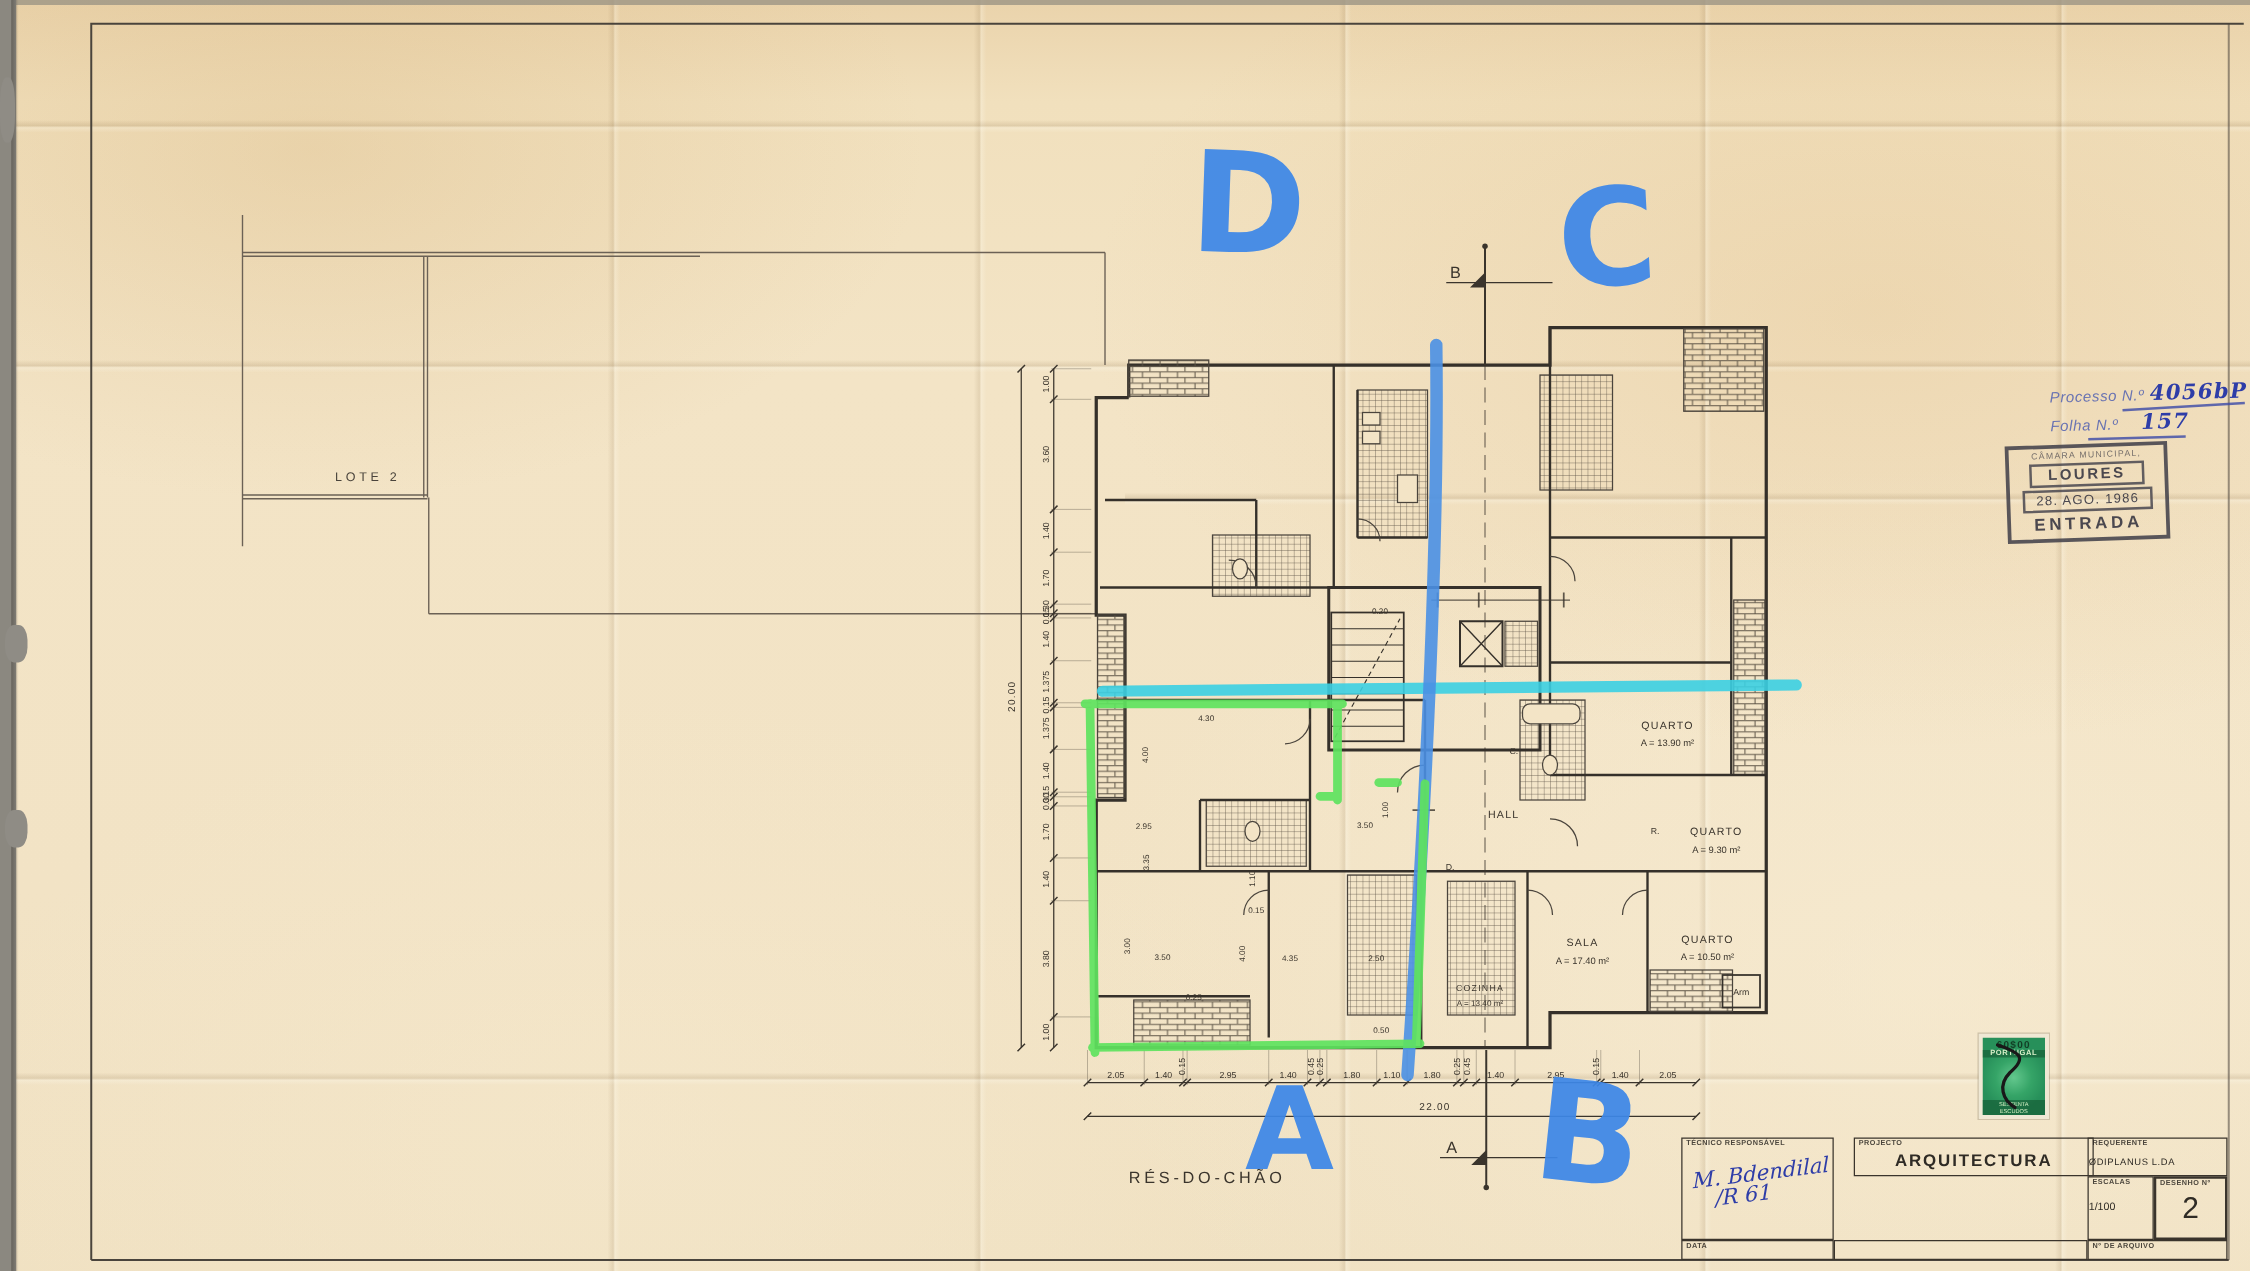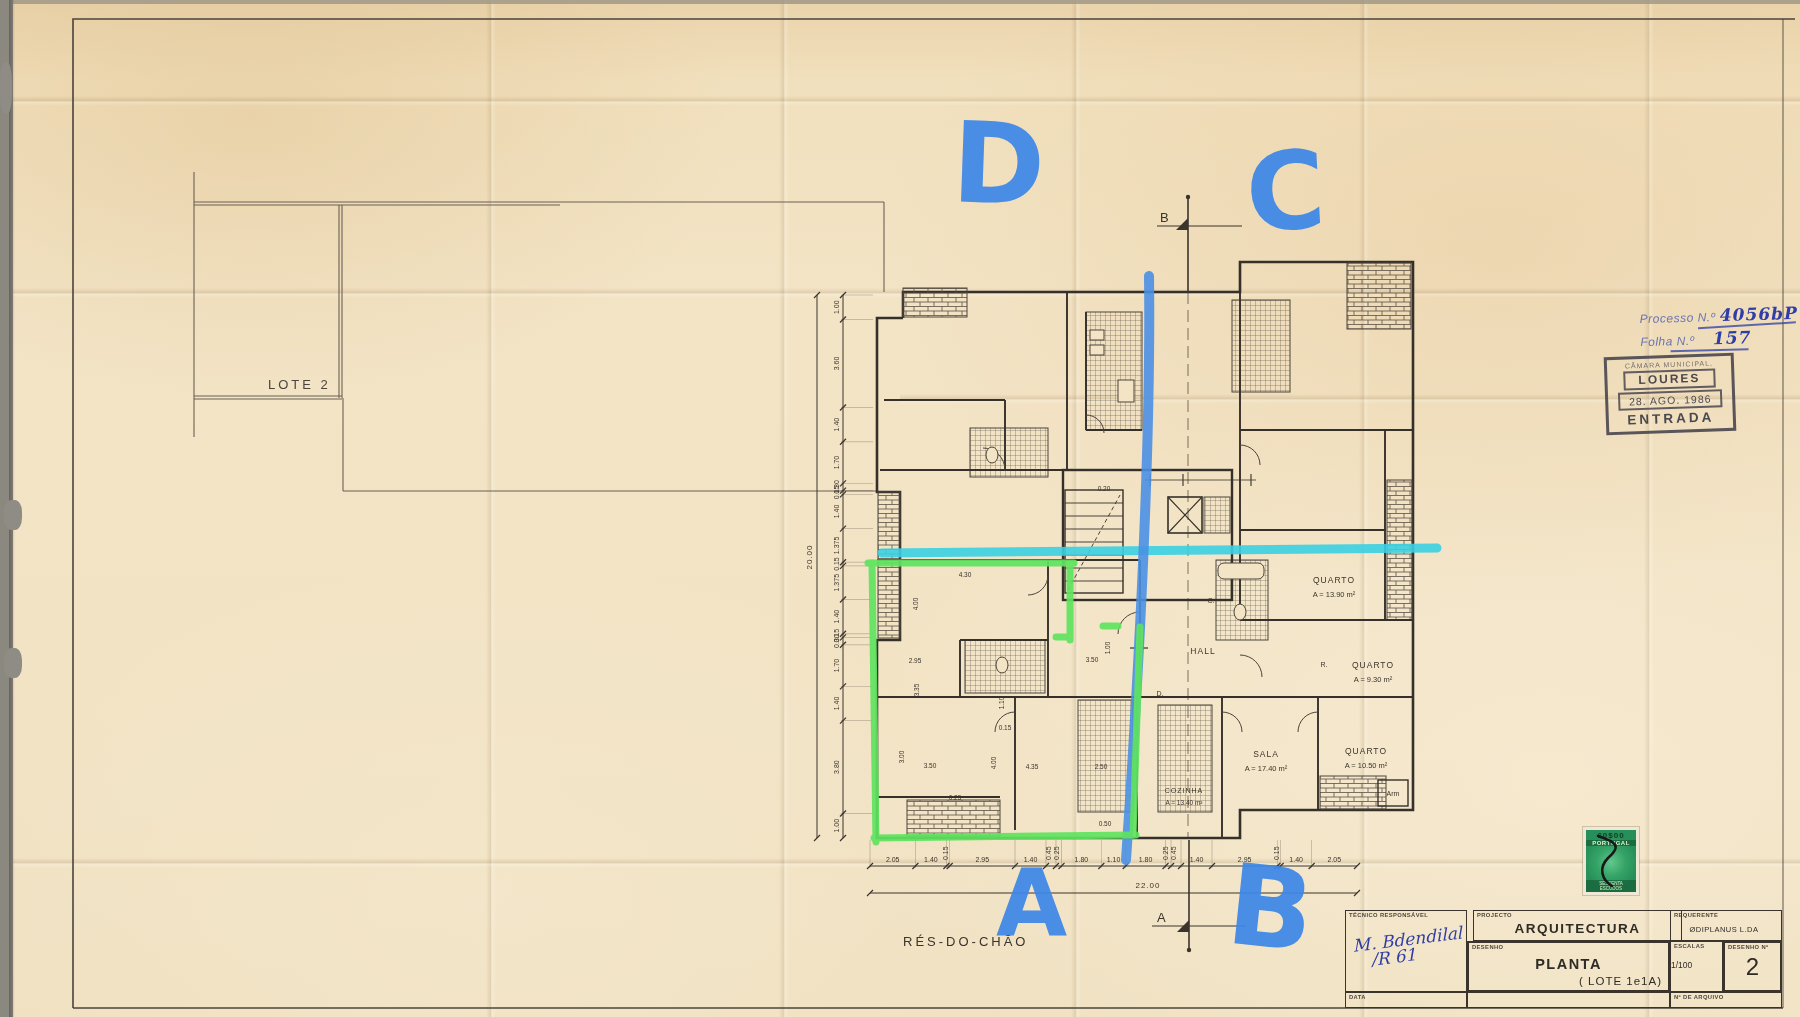--- a/index.html
+++ b/index.html
@@ -59,21 +59,21 @@
   .tblock{position:absolute;left:1345px;top:910px;width:437px;height:98px;
     color:#2f2b25;}
   .tblock .cell{position:absolute;border:1.6px solid #3a342c;box-sizing:border-box;}
   .tblock .tag{position:absolute;left:3px;top:1px;font-size:5.8px;letter-spacing:.4px;font-weight:bold;opacity:.85;}
   .tb-main{font-size:13.5px;letter-spacing:1.5px;font-weight:bold;text-align:center;}
   .sig{position:absolute;color:#2e3da8;font-family:"DejaVu Serif",serif;font-style:italic;
     transform:rotate(-7deg) skewX(-6deg);font-size:17px;line-height:16px;}
 
   .floor-label{position:absolute;left:903px;top:934px;font-size:13px;letter-spacing:3px;
     color:#3a342c;font-weight:normal;}
-  .lote-label{position:absolute;left:268px;top:377px;font-size:13px;letter-spacing:3px;color:#4a443c;}
+  .lote-label{position:absolute;left:268px;top:377px;font-size:10px;letter-spacing:3px;color:#4a443c;}
 
   svg text{font-family:"Liberation Sans",sans-serif;fill:#3a342c;}
 </style>
 </head>
 <body>
 
 <div id="sheet">
 
   <div class="crease-v" style="left:486px"></div>
   <div class="crease-v" style="left:779px"></div>
@@ -422,32 +422,27 @@
   </div>
 
   <div class="tblock">
     <div class="cell" style="left:0;top:0;width:122px;height:82px;">
       <div class="tag">TÉCNICO RESPONSÁVEL</div>
       <div class="sig" style="left:8px;top:20px;">
         <span>M. Bdendilal</span><br>
         <span style="margin-left:18px">/R 61</span>
       </div>
     </div>
-    <div class="cell" style="left:128px;top:0;width:209px;height:31px;">
+    <div class="cell" style="left:138px;top:0;width:192px;height:31px;">
       <div class="tag">PROJECTO</div>
       <div class="tb-main" style="margin-top:10px">ARQUITECTURA</div>
     </div>
     <div class="cell" style="left:325px;top:0;width:112px;height:31px;">
       <div class="tag">REQUERENTE</div>
-      <div style="font-size:7.5px;text-align:center;margin:14px 4px 0 0;letter-spacing:.5px;">ØDIPLANUS  L.DA</div>
-    </div>
-    <div class="cell" style="left:122px;top:31px;width:203px;height:51px;border-width:2.4px;">
-      <div class="tag">DESENHO</div>
-      <div class="tb-main" style="margin-top:13px;font-size:14.5px">PLANTA</div>
-      <div style="position:absolute;right:6px;bottom:3px;font-size:11.5px;letter-spacing:1px;">( LOTE  1e1A)</div>
+      <div style="font-size:7.5px;text-align:left;margin:14px 4px 0 0;letter-spacing:.5px;">ØDIPLANUS  L.DA</div>
     </div>
     <div class="cell" style="left:325px;top:31px;width:53px;height:51px;">
       <div class="tag">ESCALAS</div>
       <div style="text-align:left;margin-top:18px;font-size:8.5px;">1/100</div>
     </div>
     <div class="cell" style="left:378px;top:31px;width:59px;height:51px;border-width:2.4px;">
       <div class="tag">DESENHO Nº</div>
       <div style="text-align:center;margin-top:10px;font-size:24px;">2</div>
     </div>
     <div class="cell" style="left:0;top:82px;width:122px;height:16px;">

